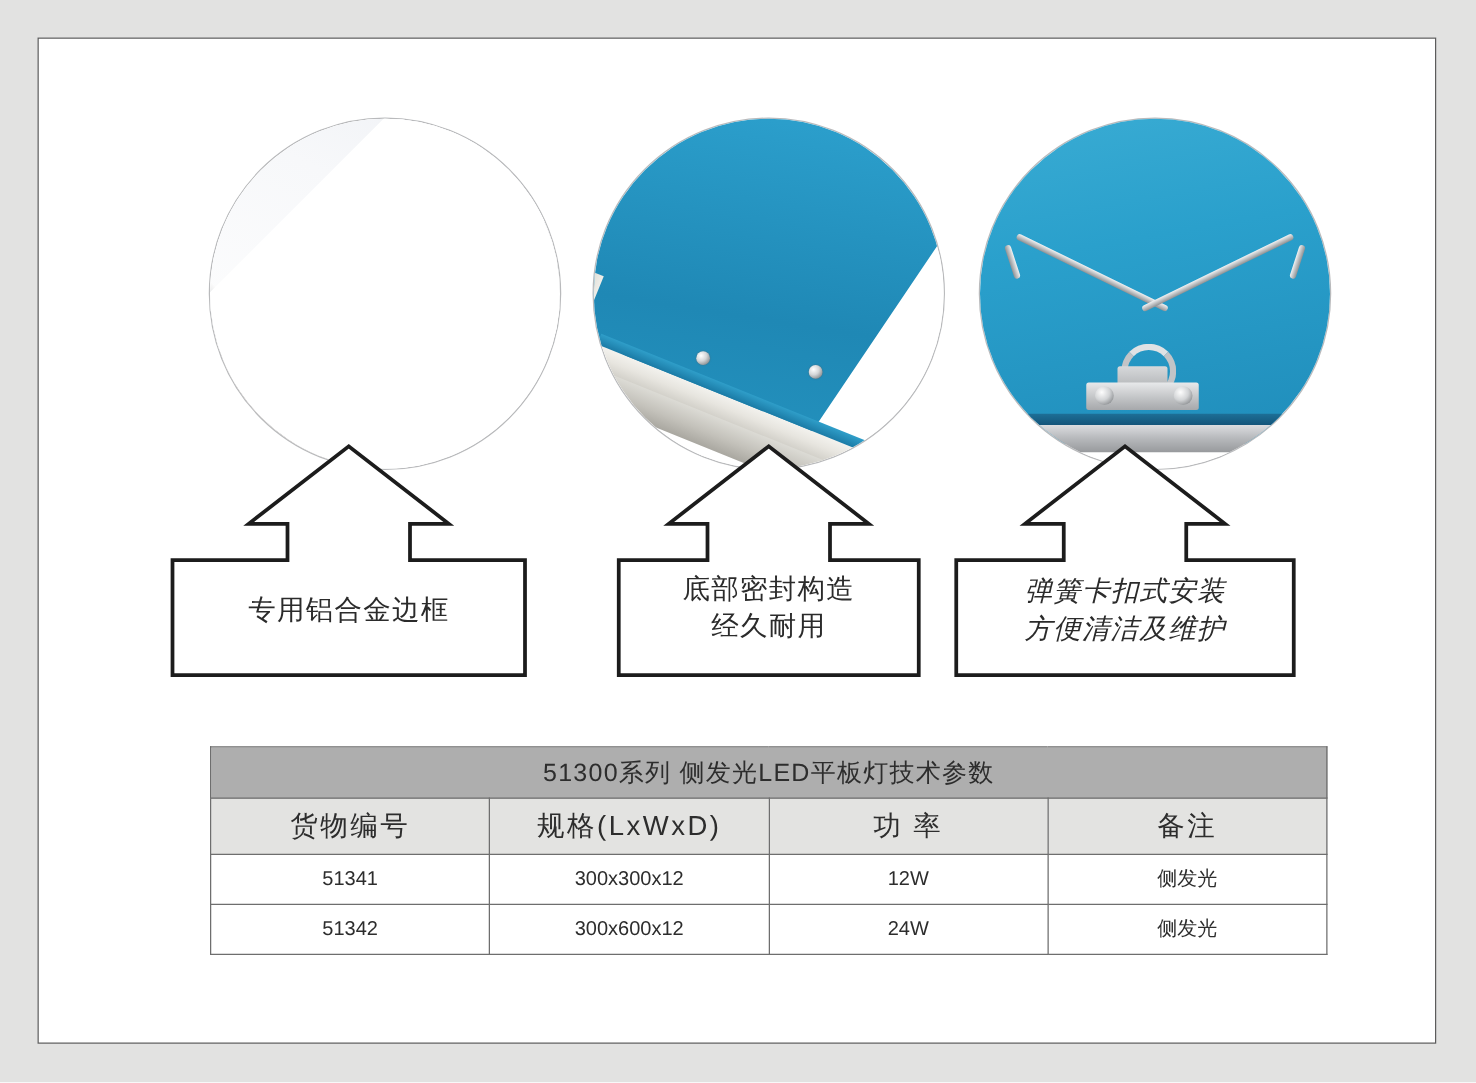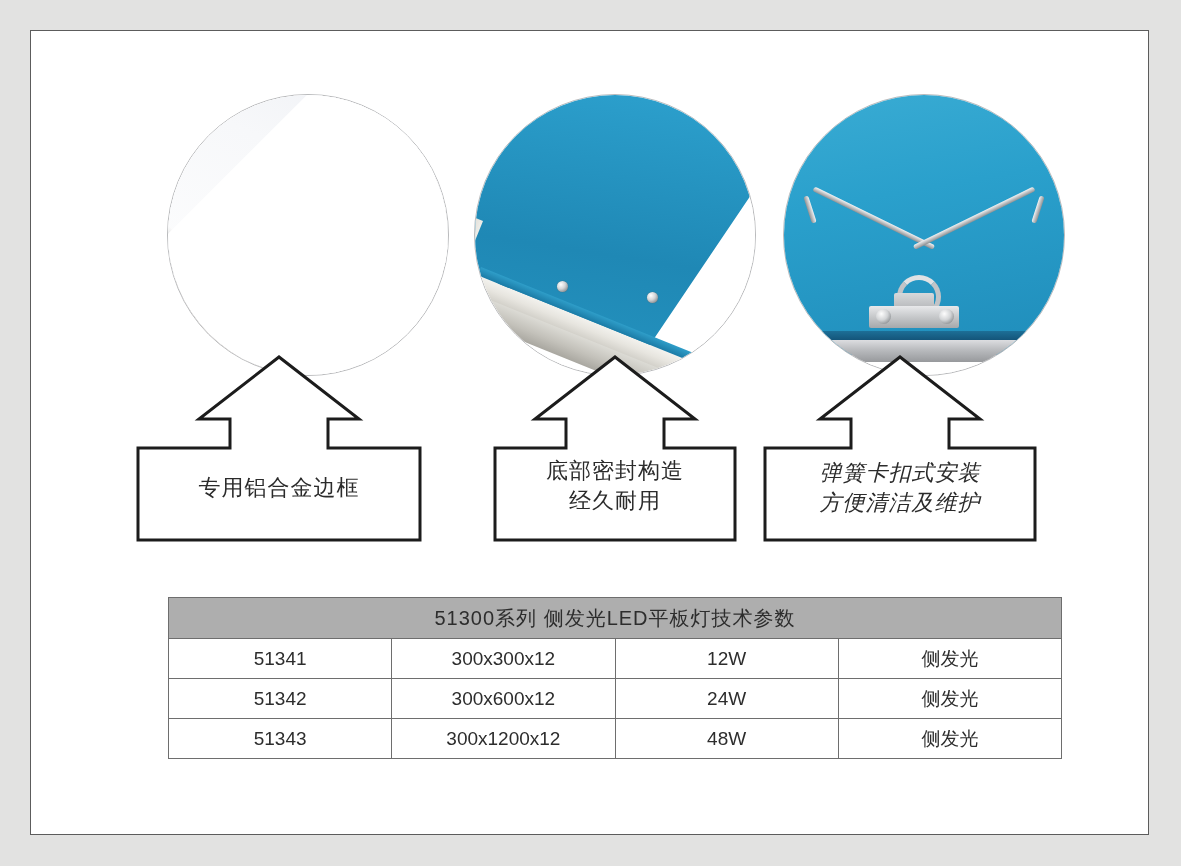--- a/index.html
+++ b/index.html
@@ -252,21 +252,21 @@
     left: 137px;
     top: 566px;
     width: 894px;
     border-collapse: collapse;
     table-layout: fixed;
   }
   #spec-table td {
     border: 1px solid #6e6e6e;
     text-align: center;
     color: #2d2d2d;
-    font-size: 19px;
+    font-size: 16px;
     padding: 0;
     height: 39px;
   }
   #spec-table .title-cell {
     background: #aeaeae;
     height: 40px;
     font-size: 20px;
     letter-spacing: 1px;
   }
   #spec-table .header-cell {
@@ -354,34 +354,34 @@
       <div class="callout-text" style="top:102px;">弹簧卡扣式安装
 方便清洁及维护</div>
     </div>
 
     <table id="spec-table">
       <tbody>
         <tr>
           <td class="title-cell" colspan="4">51300系列 侧发光LED平板灯技术参数</td>
         </tr>
         <tr>
+          <td class="header-cell col-code">货物编号</td>
+          <td class="header-cell col-spec">规格(LxWxD)</td>
+          <td class="header-cell col-power">功  率</td>
+          <td class="header-cell col-remark">备注</td>
+        </tr>
+        <tr>
           <td class="body-cell">51341</td>
           <td class="body-cell">300x300x12</td>
           <td class="body-cell">12W</td>
           <td class="body-cell">侧发光</td>
         </tr>
         <tr>
           <td class="body-cell">51342</td>
           <td class="body-cell">300x600x12</td>
           <td class="body-cell">24W</td>
           <td class="body-cell">侧发光</td>
         </tr>
-        <tr>
-          <td class="body-cell">51343</td>
-          <td class="body-cell">300x1200x12</td>
-          <td class="body-cell">48W</td>
-          <td class="body-cell">侧发光</td>
-        </tr>
       </tbody>
     </table>
 
   </div>
 </div>
 
 </body></html>

